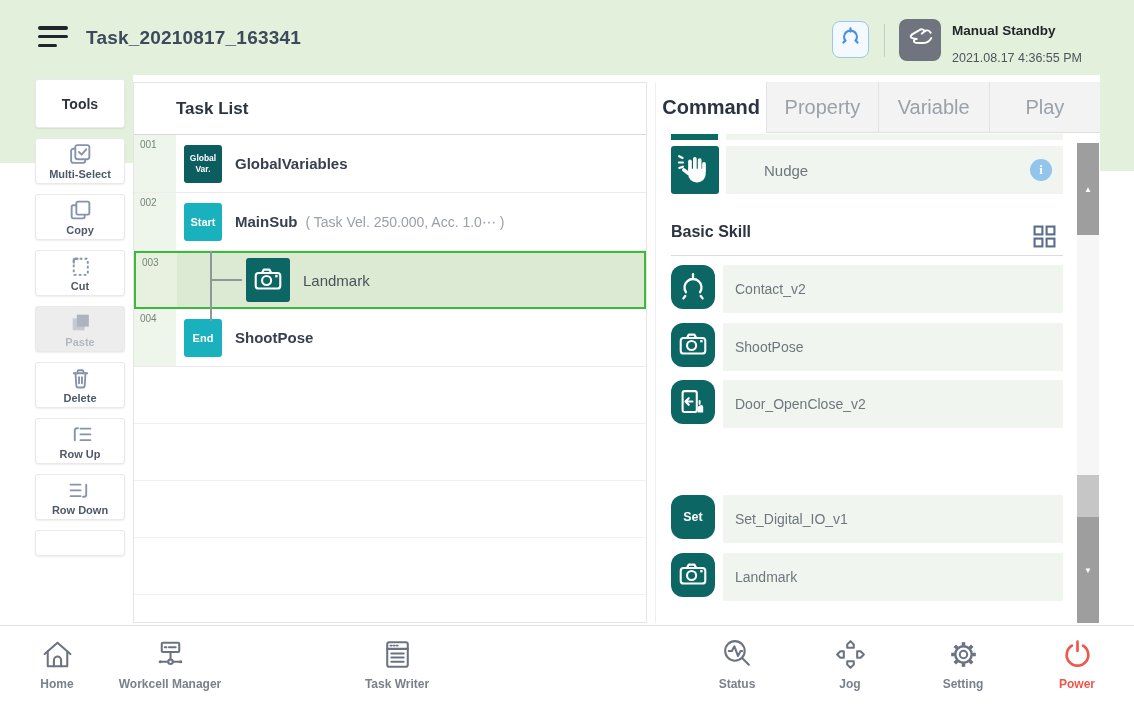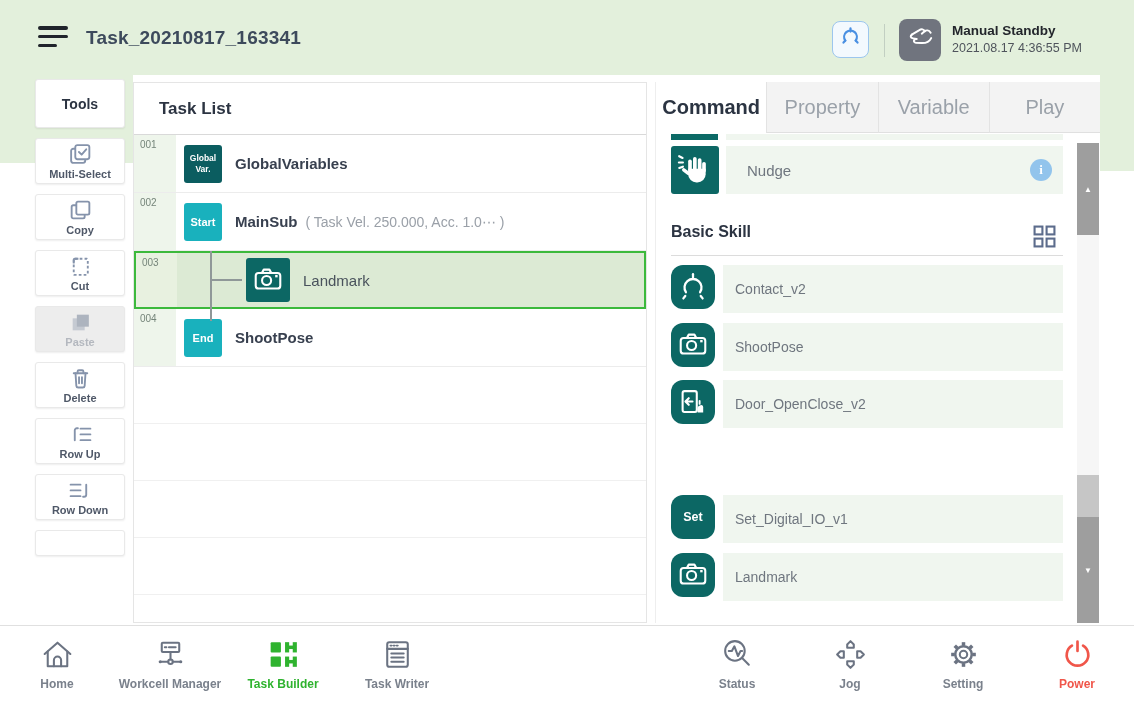--- a/index.html
+++ b/index.html
@@ -15,36 +15,36 @@
   .hamburger{position:absolute;left:38px;top:26px;width:30px;height:26px;cursor:pointer;}
   .hamburger span{display:block;background:#20242b;height:3.6px;border-radius:2px;margin-bottom:5.2px;}
   .hamburger span:nth-child(1),.hamburger span:nth-child(2){width:30px;}
   .hamburger span:nth-child(3){width:19px;}
   .app-title{position:absolute;left:86px;top:27px;font-size:19px;font-weight:700;color:#3d4a5c;letter-spacing:.2px;}
   .sync-btn{position:absolute;left:832px;top:21px;width:37px;height:37px;background:#f3f9fe;border:1.6px solid #9cc6ee;border-radius:8px;display:flex;align-items:center;justify-content:center;box-sizing:border-box;}
   .hdr-divider{position:absolute;left:884px;top:24px;width:1px;height:33px;background:#c2cfc2;}
   .mode-box{position:absolute;left:899px;top:19px;width:42px;height:42px;background:#70747e;border-radius:8px;display:flex;align-items:center;justify-content:center;}
   .status-text{position:absolute;left:952px;top:22px;line-height:1.35;}
   .status-title{font-size:13.5px;font-weight:700;color:#23262c;}
-  .status-time{font-size:12.5px;color:#4f545c;}
+  .status-time{font-size:12.5px;color:#4f545c;margin-top:10px;}
   
   .tools{position:absolute;left:35px;top:79px;width:90px;}
   .tool-card{background:#fff;border:1px solid #e9e9e9;border-radius:3px;box-shadow:0 1px 2px rgba(0,0,0,.07);
     margin-bottom:10px;height:46px;display:flex;flex-direction:column;align-items:center;justify-content:center;box-sizing:border-box;}
   .tool-card.hdr{height:49px;}
   .tool-card.hdr .t-label{font-size:14px;font-weight:700;color:#2c3442;}
   .t-label{font-size:11px;font-weight:700;color:#4f5868;margin-top:1px;white-space:nowrap;}
   .tool-card svg{display:block;}
   .tool-card.disabled{background:#ededed;}
   .tool-card.disabled .t-label{color:#b4b8bf;}
   .tool-partial{height:26px;margin-bottom:0;}
   
   .task-panel{position:absolute;left:133px;top:82px;width:514px;height:541px;background:#fff;border:1px solid #e5e5e5;box-sizing:border-box;}
   .task-panel-hd{height:51px;border-bottom:1px solid #d9d9d9;display:flex;align-items:center;}
-  .task-panel-hd .title{font-size:17px;font-weight:700;color:#2c3442;padding-left:25px;}
+  .task-panel-hd .title{font-size:17px;font-weight:700;color:#2c3442;padding-left:42px;}
   .trow{position:relative;height:58px;border-bottom:1px solid #ececec;box-sizing:border-box;}
   .trow .num-cell{position:absolute;left:0;top:0;bottom:0;width:42px;background:#eef5eb;}
   .trow .num{position:absolute;left:6px;top:4px;font-size:10px;color:#75857a;}
   .trow .content{margin-left:42px;height:100%;display:flex;align-items:center;padding-left:8px;}
   .badge{width:38px;height:38px;border-radius:3px;display:flex;flex-direction:column;align-items:center;justify-content:center;flex:0 0 auto;}
   .badge.globalvar{background:#0b5d60;}
   .badge.globalvar span{color:#fff;font-size:8.5px;font-weight:700;line-height:1.25;}
   .badge.cyan{background:#19b1bd;}
   .badge.cyan span{color:#fff;font-size:11px;font-weight:700;}
   .row-label{font-size:15px;font-weight:700;color:#38404f;margin-left:13px;white-space:nowrap;}
@@ -61,21 +61,21 @@
   .right-panel{position:absolute;left:655px;top:82px;width:445px;height:541px;background:#fff;border-left:1px solid #eee;box-sizing:border-box;}
   .tabs{display:flex;height:51px;}
   .tab{flex:1;display:flex;align-items:center;justify-content:center;font-size:20px;color:#9aa1a9;background:#f3f3f3;border-bottom:1px solid #e0e0e0;border-left:1px solid #e3e3e3;box-sizing:border-box;}
   .tab:first-child{border-left:none;}
   .tab.active{background:#fff;color:#2b3442;font-weight:700;border-bottom:none;border-left:none;}
   .rp-content{position:relative;height:490px;}
   .sliver-icon{position:absolute;left:15px;top:1px;width:47px;height:6px;background:#0c6a66;}
   .sliver-bar{position:absolute;left:70px;top:1px;width:337px;height:6px;background:#f0f6ef;}
   .nudge-icon{position:absolute;left:15px;top:13px;width:48px;height:48px;background:#0c6764;border-radius:3px;display:flex;align-items:center;justify-content:center;}
   .nudge-bar{position:absolute;left:70px;top:13px;width:337px;height:48px;background:#f0f6ef;display:flex;align-items:center;}
-  .nudge-bar .lbl{font-size:15px;color:#6f767f;padding-left:21px;}
+  .nudge-bar .lbl{font-size:15px;color:#6f767f;padding-left:38px;}
   .info-dot{position:absolute;right:11px;top:13px;width:22px;height:22px;border-radius:50%;background:#92c4ec;color:#fff;
     font-family:"Liberation Serif",serif;font-weight:700;font-size:13px;display:flex;align-items:center;justify-content:center;}
   .section-hd{position:absolute;left:15px;top:90px;font-size:16px;font-weight:700;color:#2c3442;}
   .grid-toggle{position:absolute;left:377px;top:92px;width:23px;height:23px;}
   .section-div{position:absolute;left:15px;top:122px;width:392px;height:1px;background:#dcdcdc;}
   .skill{position:absolute;left:0;width:100%;height:48px;}
   .skill .s-icon{position:absolute;left:15px;top:0;width:44px;height:44px;background:#0c6764;border-radius:12px;display:flex;align-items:center;justify-content:center;}
   .skill .s-icon.set-badge{color:#fff;font-size:12.5px;font-weight:700;}
   .skill .s-bar{position:absolute;left:67px;top:0;width:340px;height:48px;background:#f0f6ef;display:flex;align-items:center;}
   .skill .s-lbl{font-size:14px;color:#6f767f;padding-left:12px;}
@@ -416,35 +416,20 @@
         <path d="M18 15.5 V22.8"></path>
         <circle cx="18" cy="25" r="2.2"></circle>
         <path d="M8.5 25 h7.3 M20.2 25 h7.3"></path>
         <circle cx="8" cy="25" r="1.5" fill="#6b7382" stroke="none"></circle>
         <circle cx="28" cy="25" r="1.5" fill="#6b7382" stroke="none"></circle>
       </svg>
     </span>
     <div class="nav-lbl">Workcell Manager</div>
   </div>
 
-  <div class="nav-item active" style="left:283px">
-    <span>
-      <svg width="37" height="37" viewBox="0 0 36 36" fill="#2fb32f">
-        <rect x="5.5" y="6" width="10" height="10" rx="1"></rect>
-        <rect x="19.5" y="6" width="4" height="10"></rect>
-        <rect x="27" y="6" width="4" height="10"></rect>
-        <rect x="22.5" y="9.3" width="5.5" height="3.4"></rect>
-        <rect x="5.5" y="20" width="10" height="10" rx="1"></rect>
-        <rect x="19.5" y="20" width="4" height="10"></rect>
-        <rect x="27" y="20" width="4" height="10"></rect>
-        <rect x="22.5" y="23.3" width="5.5" height="3.4"></rect>
-      </svg>
-    </span>
-    <div class="nav-lbl">Task Builder</div>
-  </div>
 
   <div class="nav-item" style="left:397px">
     <span>
       <svg width="37" height="37" viewBox="0 0 36 36" fill="none" stroke="#6b7382" stroke-width="2" stroke-linecap="round">
         <rect x="8" y="6" width="20" height="24" rx="2"></rect>
         <path d="M8 12.5 h20"></path>
         <path d="M11 9.3 h1.4 M14 9.3 h1.4 M17 9.3 h1.4" stroke-width="1.6"></path>
         <path d="M12 17 h12 M12 21 h12 M12 25 h12"></path>
       </svg>
     </span>

